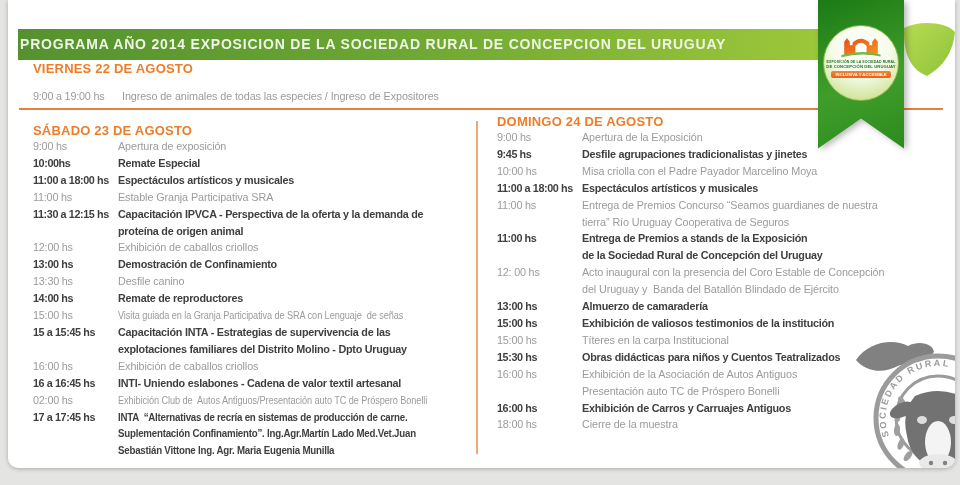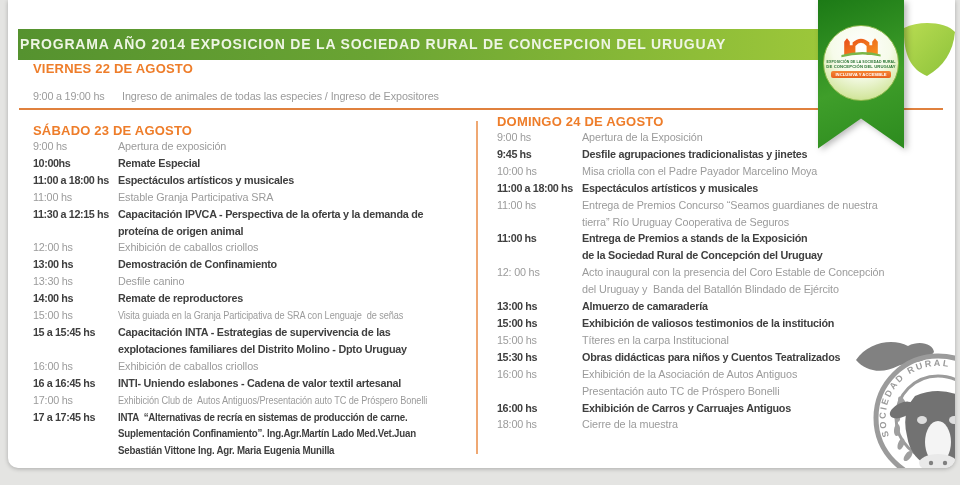--- a/index.html
+++ b/index.html
@@ -161,21 +161,21 @@
           </div>
           <div class="row rg">
             <span class="t">16:00 hs</span>
             <span class="x">Exhibición de caballos criollos</span>
           </div>
           <div class="row em">
             <span class="t">16 a 16:45 hs</span>
             <span class="x">INTI- Uniendo eslabones - Cadena de valor textil artesanal</span>
           </div>
           <div class="row rg">
-            <span class="t">17:00 hs</span>
+            <span class="t">02:00 hs</span>
             <span class="x condensed">Exhibición Club de  Autos Antiguos/Presentación auto TC de Próspero Bonelli</span>
           </div>
           <div class="row em">
             <span class="t">17 a 17:45 hs</span>
             <span class="x condensed">INTA  “Alternativas de recría en sistemas de producción de carne.
 Suplementación Confinamiento”. Ing.Agr.Martín Lado Med.Vet.Juan
 Sebastián Vittone Ing. Agr. Maria Eugenia Munilla</span>
           </div>
         </div>
     </div>

